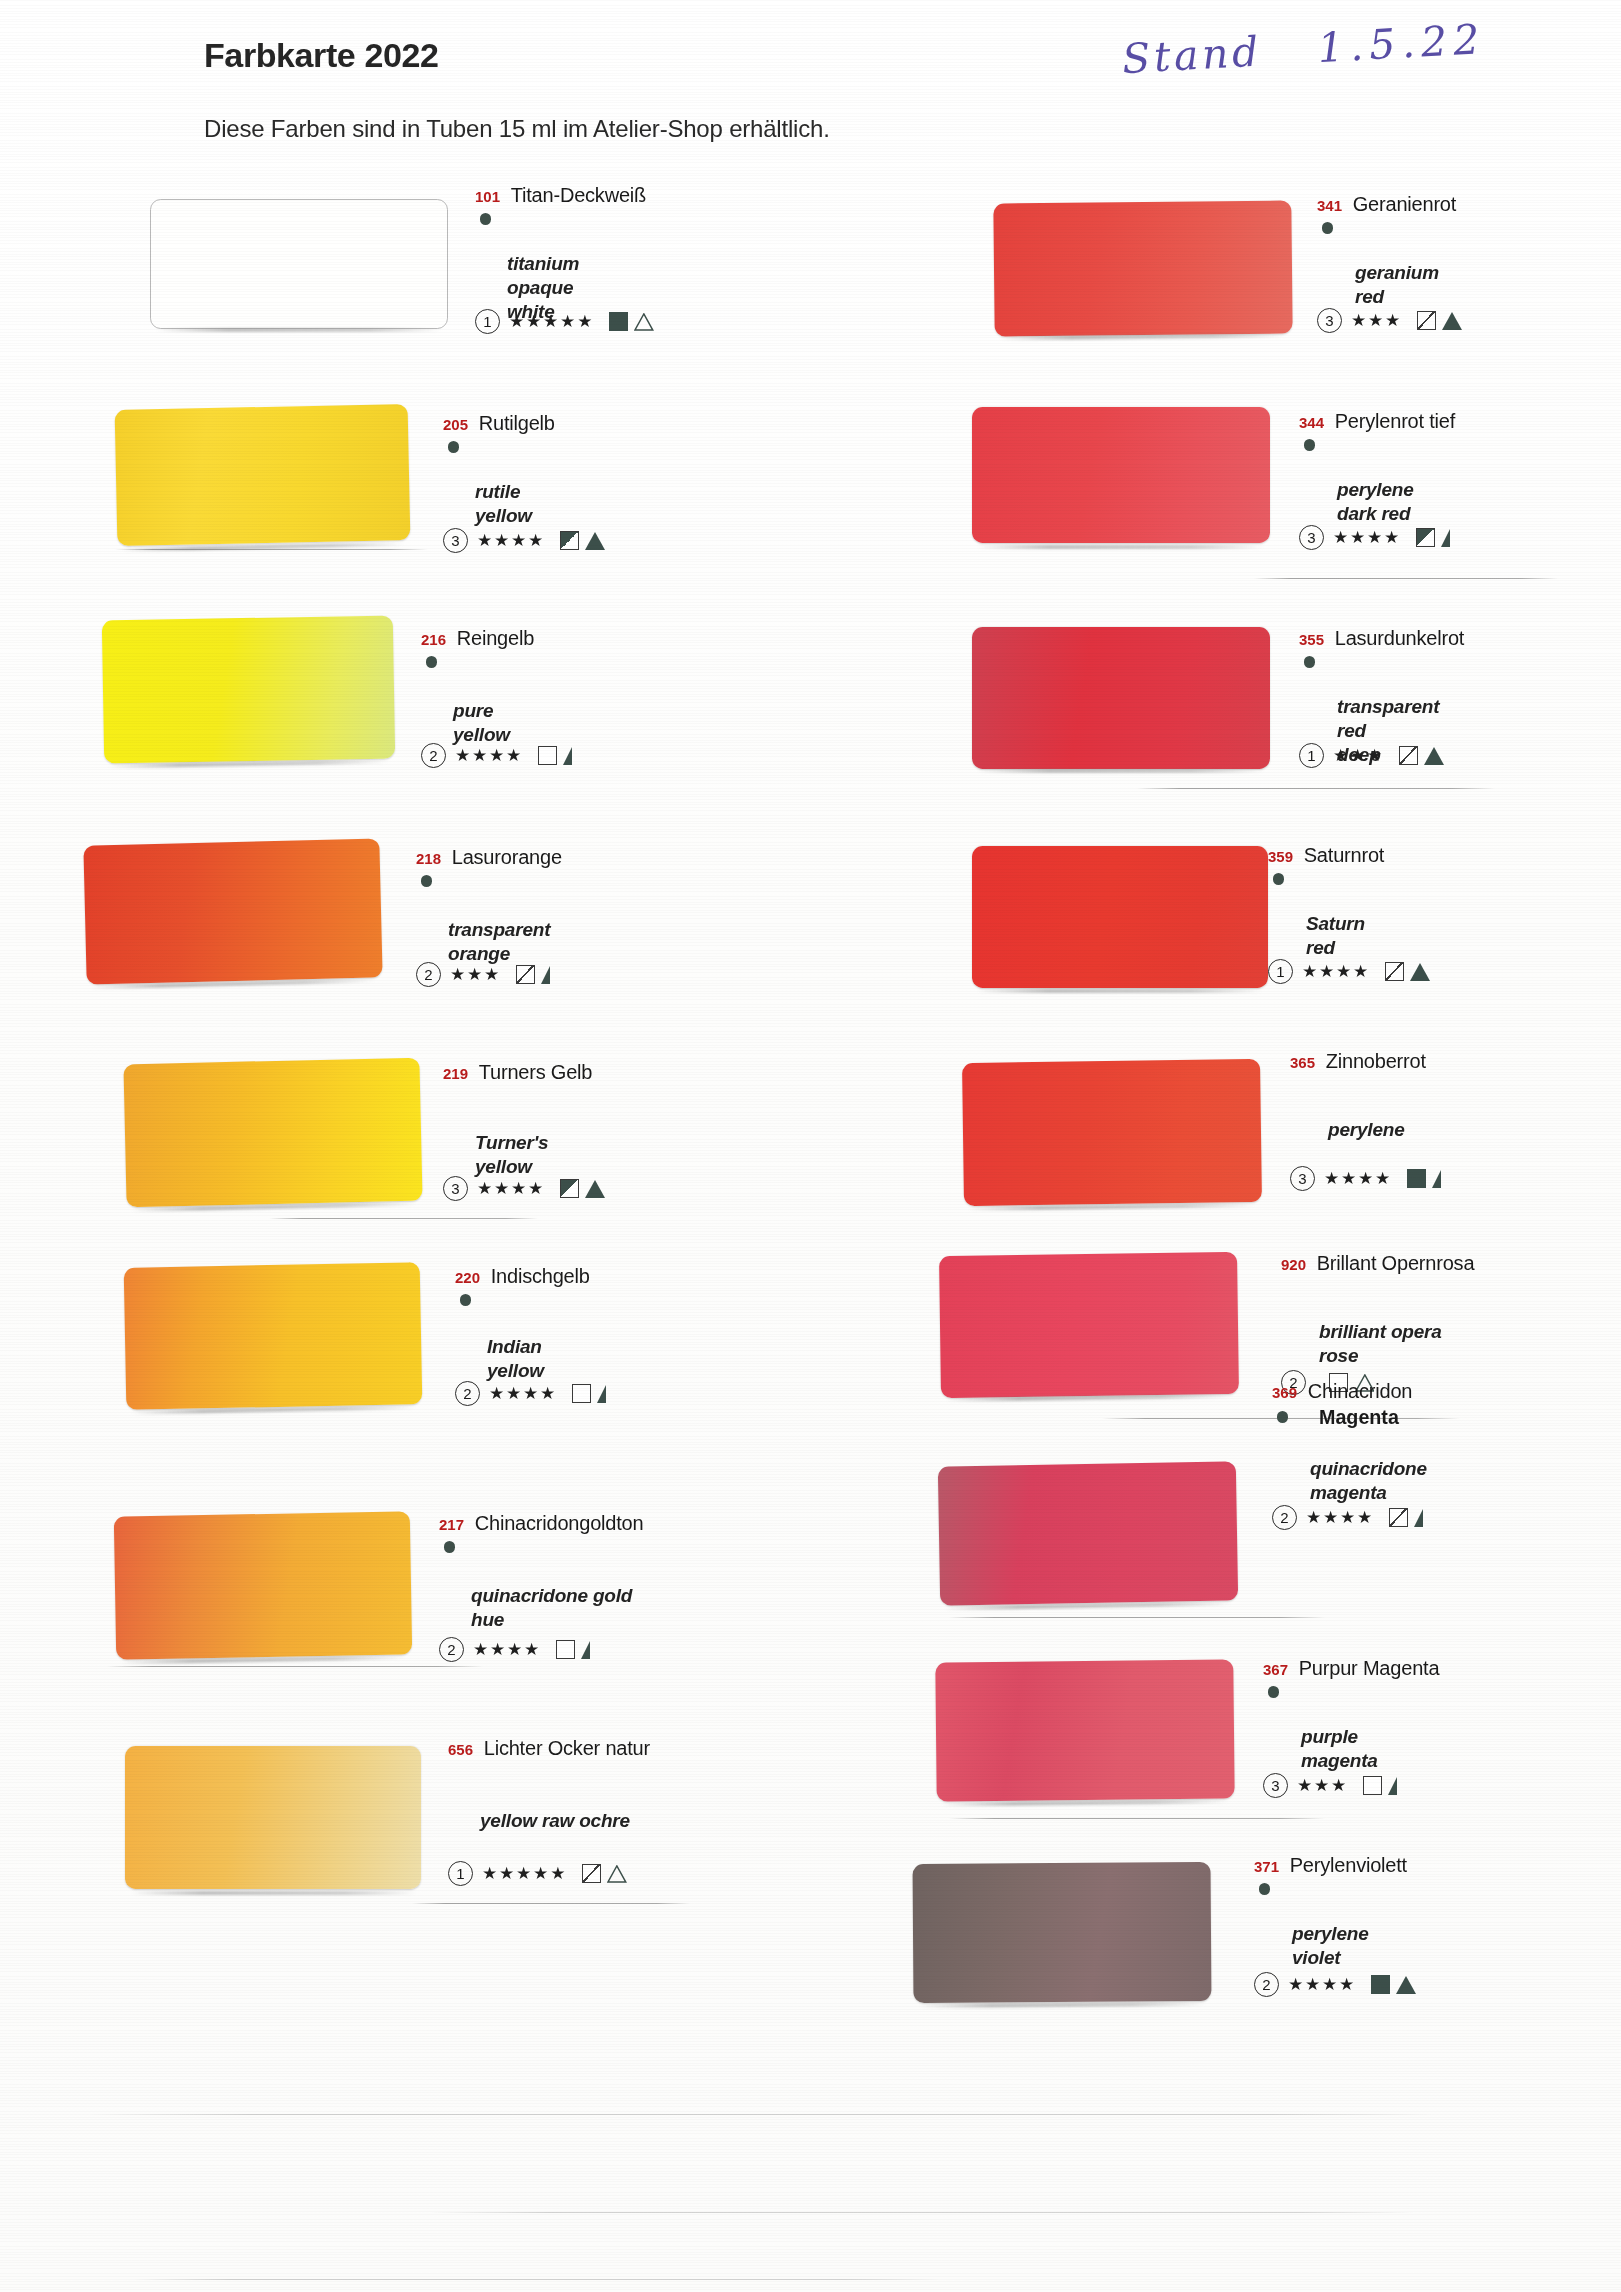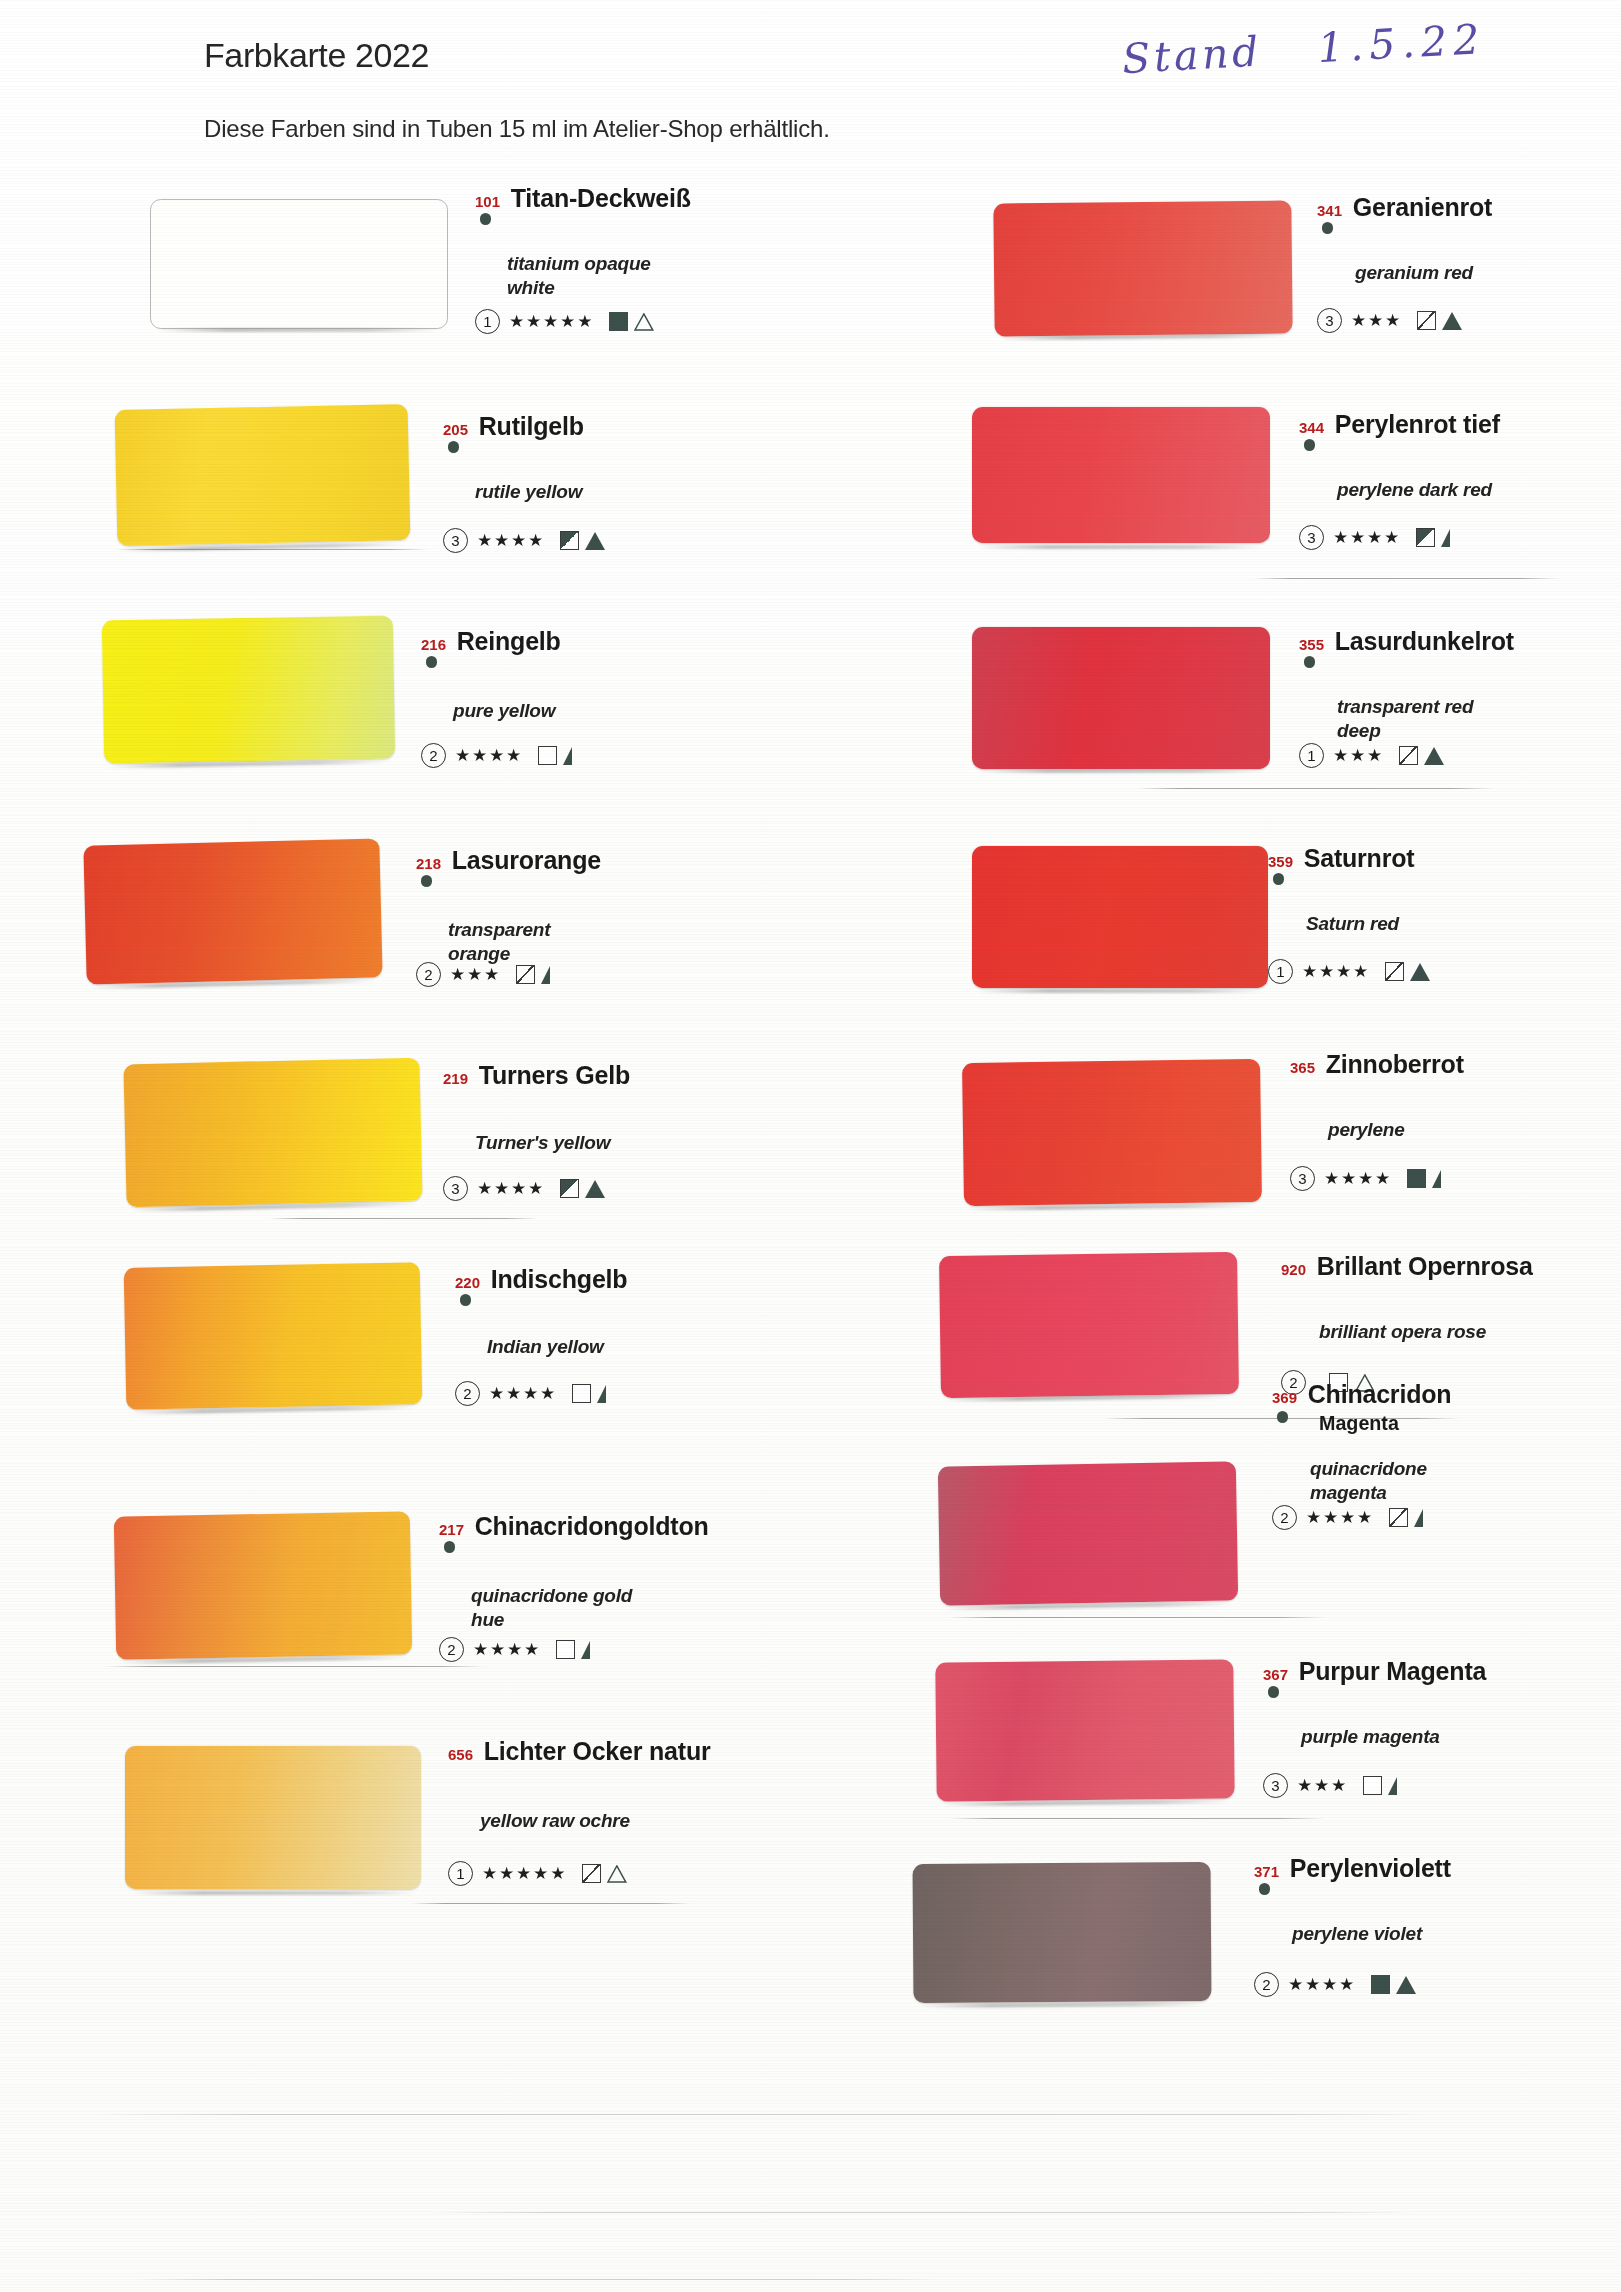--- a/index.html
+++ b/index.html
@@ -22,21 +22,21 @@
     position:absolute;inset:0;
     pointer-events:none;
     opacity:.035;
     background-image:
       repeating-linear-gradient(0deg, rgba(0,0,0,.6) 0 0.9px, transparent 0.9px 2.7px);
   }
 
   
   .title{
     position:absolute;left:204px;top:36px;
-    font-size:34px;font-weight:normal;letter-spacing:-0.4px;
+    font-size:34px;font-weight:bold;letter-spacing:-0.4px;
     color:#262626;
   }
   .subtitle{
     position:absolute;left:204px;top:115px;
     font-size:24px;font-weight:400;color:#2a2a2a;letter-spacing:-0.2px;
   }
   .handwriting{
     position:absolute;left:1122px;top:25px;
     font-family:"DejaVu Serif", serif;
     font-style:italic;
@@ -63,21 +63,21 @@
     height:3.6px;
     background:linear-gradient(90deg,rgba(140,140,140,0) 0%,rgba(120,120,120,.45) 25%,rgba(120,120,120,.35) 75%,rgba(140,140,140,0) 100%);
     filter:blur(1.1px);
   }
 
   .info{position:absolute;}
   .row-name{
     display:flex;align-items:baseline;gap:10.7px;white-space:nowrap;
   }
   .num{font-size:15px;font-weight:bold;color:#b91c1c;letter-spacing:0px;}
-  .de{font-size:25px;font-weight:bold;color:#1a1a1a;letter-spacing:-0.2px;}
+  .de{font-size:20px;font-weight:normal;color:#1a1a1a;letter-spacing:-0.2px;}
   .de2{font-size:19.7px;font-weight:bold;color:#1a1a1a;margin-left:47px;display:block;margin-top:2.7px;}
   .dot{
     width:11.6px;height:11.6px;border-radius:50%;
     background:#3e4f49;
     display:block;
   }
   .dot-wrap{position:absolute;}
   .en{
     font-size:19px;font-style:italic;font-weight:bold;color:#232323;
     position:absolute;letter-spacing:-0.2px;line-height:1.25;margin-top:16px;

